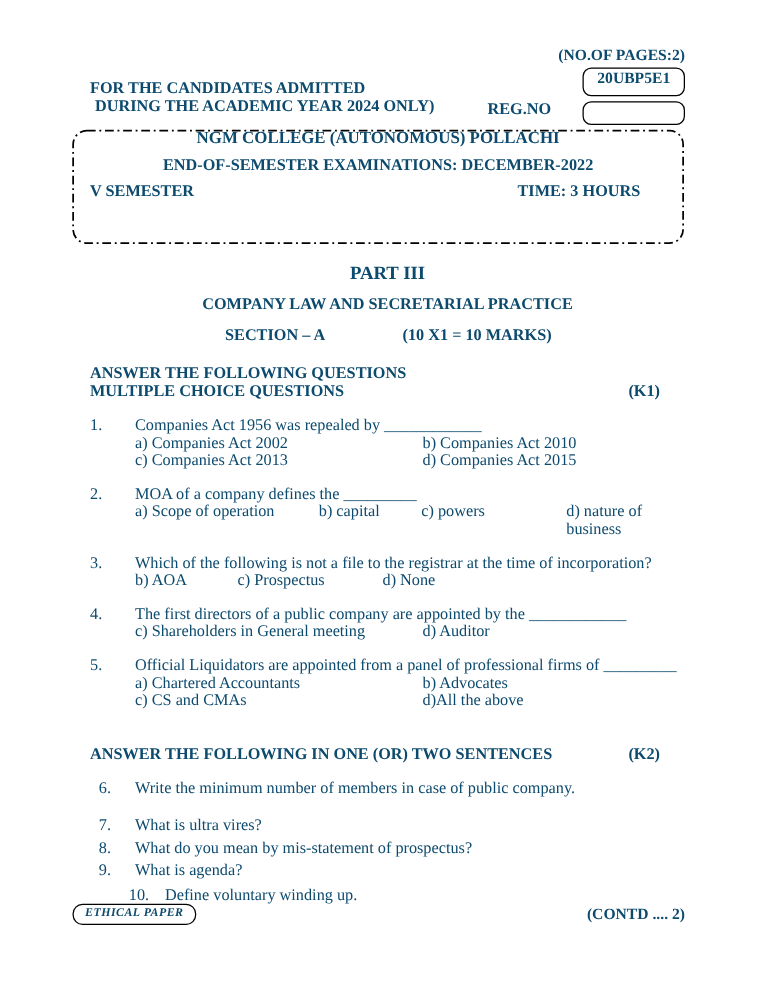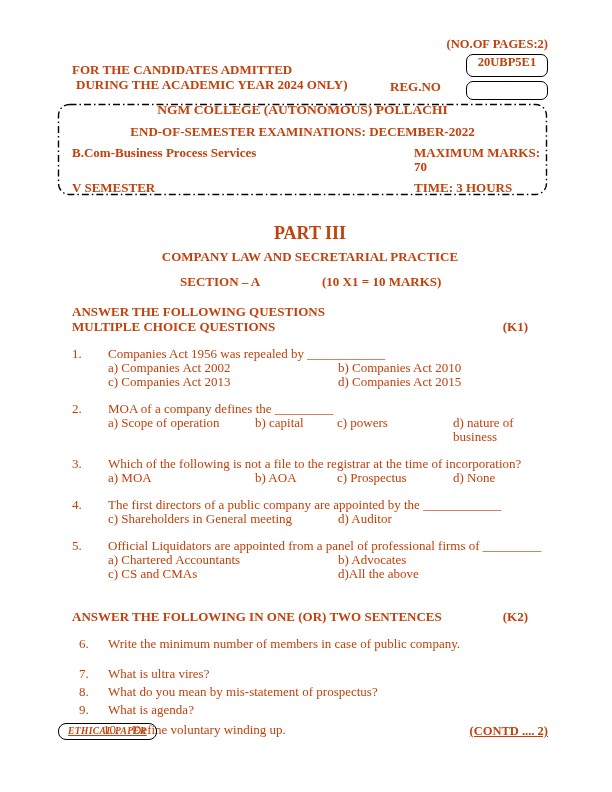--- a/index.html
+++ b/index.html
@@ -2,21 +2,21 @@
 <html><head>
 <meta charset="utf-8">
 <style>
   html,body { margin:0; padding:0; background:#e8e8e8; }
   .page {
     position: relative;
     width: 612px; height: 792px;
     margin: 0 auto;
     background: #ffffff;
     font-family: "Liberation Serif", "DejaVu Serif", serif;
-    color: #c2410c;
+    color: #0c4a6e;
     box-sizing: border-box;
     padding: 0 64px 0 72px;
     overflow: hidden;
   }
 
   
   .no-pages { position:absolute; top:37px; right:64px; font-weight:bold; font-size:12.5px; }
   .admitted { position:absolute; top:62px; left:72px; font-weight:bold; font-size:13px; line-height:15px; }
   .admitted .l2 { padding-left:4px; }
   .regno-label { position:absolute; top:79px; left:390px; font-weight:bold; font-size:13px; }
@@ -38,21 +38,21 @@
     width:491px; height:93px;
     box-sizing:border-box;
   }
   .header-box svg.border { position:absolute; inset:0; }
   .hb-center1 { position:relative; margin-top:8px; text-align:center; font-weight:bold; font-size:13.5px; line-height:14px; }
   .hb-center2 { position:relative; margin-top:8px; text-align:center; font-weight:bold; font-size:13px; line-height:14px; }
   .hb-row { position:relative; margin-top:7px; display:flex; justify-content:space-between; padding:0 3px 0 15px; font-weight:bold; font-size:13px; line-height:14px; }
   .hb-right { width:131px; text-align:left; flex-shrink:0; }
 
   
-  .part-title { margin-top:30px; text-align:center; font-weight:bold; font-size:18px; line-height:14px; }
+  .part-title { margin-top:16px; text-align:center; font-weight:bold; font-size:15px; line-height:14px; }
   .subject-title { margin-top:10px; text-align:center; font-weight:bold; font-size:13px; line-height:14px; }
   .section-row { margin-top:11px; padding-left:108px; font-weight:bold; font-size:13px; line-height:14px; display:flex; }
   .section-name { width:142px; flex-shrink:0; }
 
   .group-heading { margin-top:15px; font-weight:bold; font-size:13px; line-height:15px; }
   .group-heading-row { display:flex; justify-content:space-between; font-weight:bold; font-size:13px; line-height:15px; }
   .klevel { margin-right:20px; }
 
   
   .q { margin-top:13px; font-size:13px; line-height:14px; }
@@ -67,21 +67,21 @@
   .sa-heading { margin-top:28px; display:flex; justify-content:space-between; font-weight:bold; font-size:13px; line-height:15px; }
   .sq { font-size:13px; line-height:14px; }
   .sq .q-num { padding-left:7px; width:29px; }
   .sq6 { margin-top:13px; }
   .sq7 { margin-top:16px; }
   .sq8 { margin-top:4px; }
   .sq9 { margin-top:4px; }
   .sq10 { margin-top:6px;margin-left:24px; }
 
   
-  .footer { position:absolute; top:723px; left:58px; right:64px; display:flex; justify-content:space-between; align-items:flex-start;text-decoration:underline; }
+  .footer { position:absolute; top:723px; left:58px; right:64px; display:flex; justify-content:space-between; align-items:flex-start; }
   .ethical-badge {
     border:1.6px solid #000; border-radius:8px;
     padding:2px 9px 3px 9px;
     font-style:italic; font-weight:bold; font-size:9.5px; letter-spacing:0.4px;
   }
   .contd { font-weight:bold; font-size:12.5px; padding-top:1px; }
 </style>
 </head>
 <body>
 
@@ -98,24 +98,20 @@
   </div>
   <div class="reg-box"></div>
 
   <div class="header-box">
     <svg class="border" width="491" height="93" viewBox="0 0 491 93">
       <rect x="1.5" y="1.5" width="488" height="90" rx="11" fill="none" stroke="#000" stroke-width="1.4" stroke-dasharray="7 3 1.5 3"></rect>
     </svg>
     <div class="hb-center1">NGM COLLEGE (AUTONOMOUS) POLLACHI</div>
     <div class="hb-center2">END-OF-SEMESTER EXAMINATIONS: DECEMBER-2022</div>
     <div class="hb-row">
-      <span>B.Com-Business Process Services</span>
-      <span class="hb-right">MAXIMUM MARKS: 70</span>
-    </div>
-    <div class="hb-row">
       <span>V SEMESTER</span>
       <span class="hb-right">TIME: 3 HOURS</span>
     </div>
   </div>
 
   <div class="part-title">PART III</div>
   <div class="subject-title">COMPANY LAW AND SECRETARIAL PRACTICE</div>
   <div class="section-row">
     <span class="section-name">SECTION – A</span>
     <span>(10 X1 = 10 MARKS)</span>
@@ -154,21 +150,20 @@
       <span>d) nature of business</span>
     </div>
   </div>
 
   <div class="q">
     <div class="q-line">
       <span class="q-num">3.</span>
       <span>Which of the following is not a file to the registrar at the time of incorporation?</span>
     </div>
     <div class="opt-row">
-      <span class="c4a">a) MOA</span>
       <span class="c4b">b) AOA</span>
       <span class="c4c">c) Prospectus</span>
       <span>d) None</span>
     </div>
   </div>
 
   <div class="q">
     <div class="q-line">
       <span class="q-num">4.</span>
       <span>The first directors of a public company are appointed by the  ____________</span>

